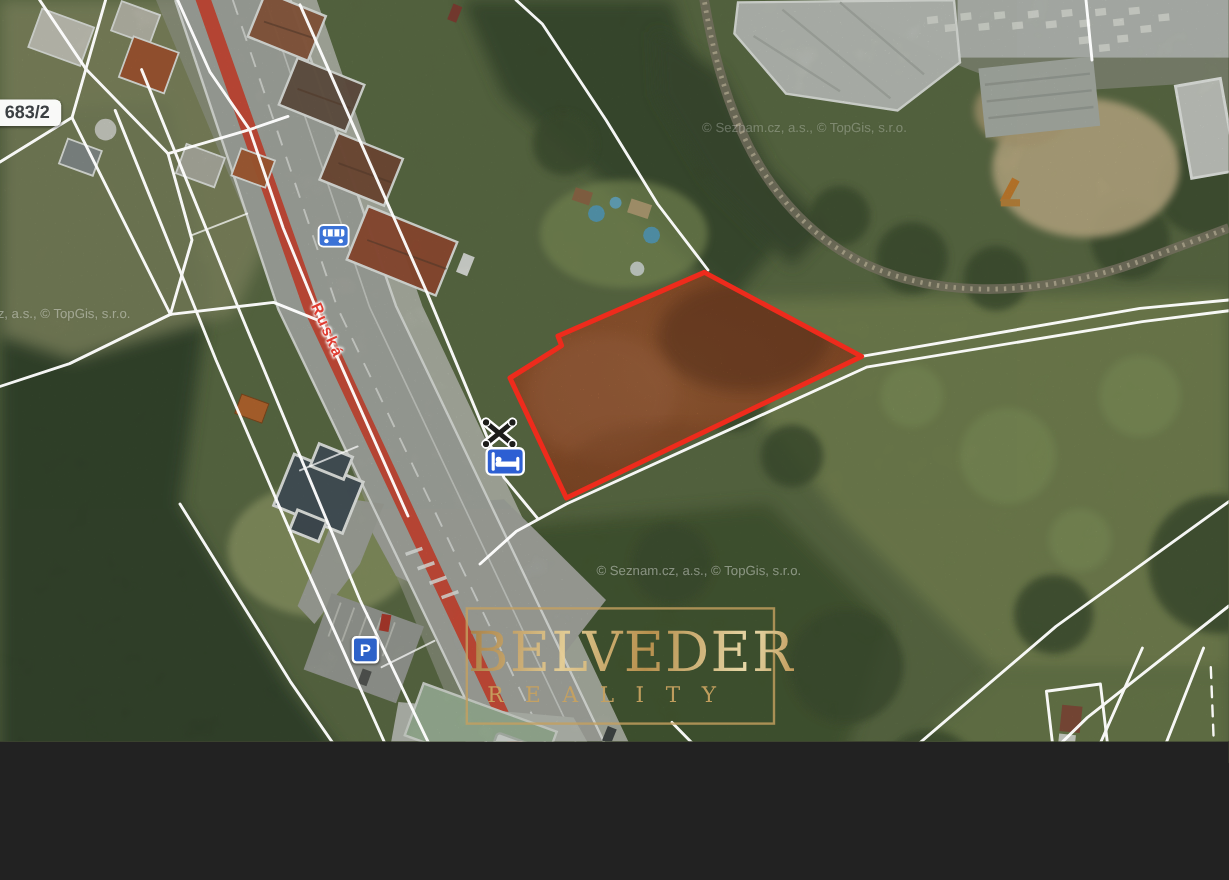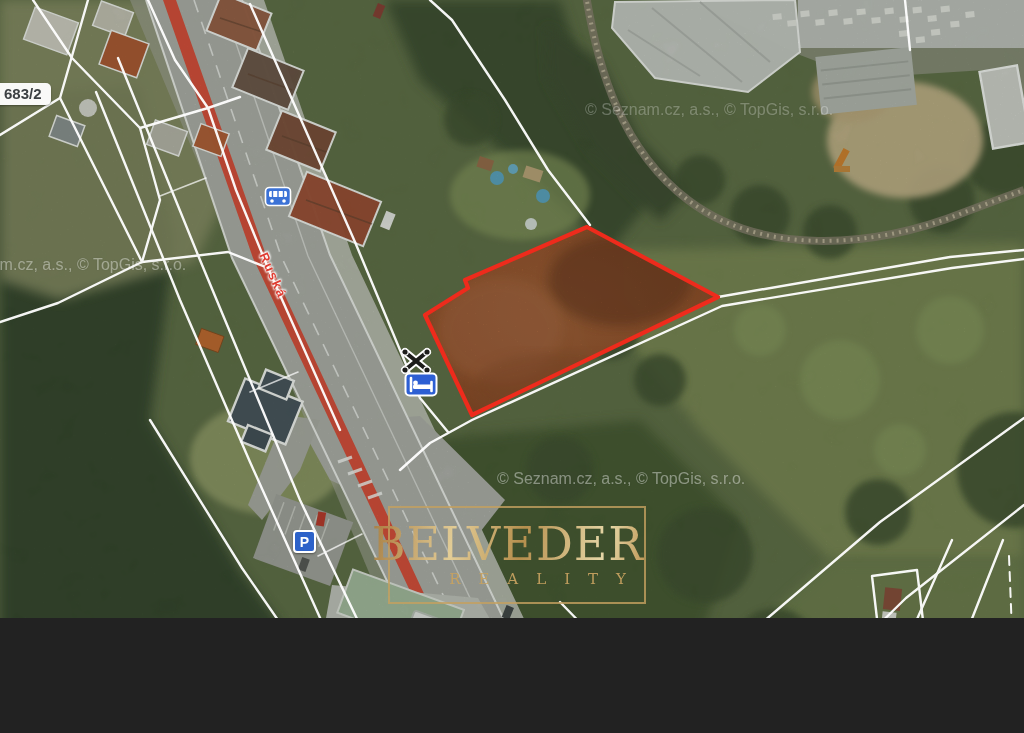--- a/index.html
+++ b/index.html
@@ -10,28 +10,28 @@
   
   .parcel-chip{left:-8px;top:83px;background:rgba(255,255,255,.96);border-radius:5px;
       padding:2px 9px 3px 12px;color:#3c4043;font-size:15px;font-weight:bold;
       box-shadow:0 1px 2px rgba(0,0,0,.35);}
   
   .street-label{left:270px;top:250px;transform:rotate(66deg);transform-origin:0 0;
       color:#e03c31;font-size:13px;font-weight:bold;letter-spacing:2px;
       text-shadow:0 0 2px #fff,0 0 3px #fff,1px 1px 2px #fff,-1px -1px 2px #fff;}
   
   .brand{left:388px;top:506px;width:254px;height:94px;border:2px solid rgba(196,160,95,.85);
-      display:flex;flex-direction:column;align-items:flex-end;justify-content:center;
+      display:flex;flex-direction:column;align-items:flex-start;justify-content:center;
       font-family:"DejaVu Serif",serif;opacity:.95;}
   .brand .t1{font-size:46px;line-height:44px;letter-spacing:1px;
       background:linear-gradient(100deg,#a97f42 0%,#e7cf96 30%,#bd934f 55%,#f0dfae 85%,#c89e5c 100%);
       -webkit-background-clip:text;background-clip:text;color:transparent;}
-  .brand .t2{font-size:15px;letter-spacing:18px;margin-left:16px;margin-top:4px;color:#c7a260;}
-  
-  .copy{color:#fff;font-size:16px;white-space:nowrap;text-shadow:0 0 2px rgba(0,0,0,.25);}
+  .brand .t2{font-size:18px;letter-spacing:18px;margin-left:16px;margin-top:4px;color:#c7a260;}
+  
+  .copy{color:#fff;font-size:11px;white-space:nowrap;text-shadow:0 0 2px rgba(0,0,0,.25);}
   .copy.c1{left:-62px;top:256px;opacity:.38;}
   .copy.c2{left:497px;top:470px;opacity:.40;}
   .copy.c3{left:585px;top:101px;opacity:.26;}
   
   .poi{display:flex;align-items:center;justify-content:center;}
   .parking-box{left:293px;top:530px;width:23px;height:23px;background:#2d62c9;
       border:2px solid #fff;border-radius:4px;box-sizing:border-box;
       color:#fff;font-weight:bold;font-size:14px;line-height:1;
       box-shadow:0 1px 2px rgba(0,0,0,.4);}
 </style>

